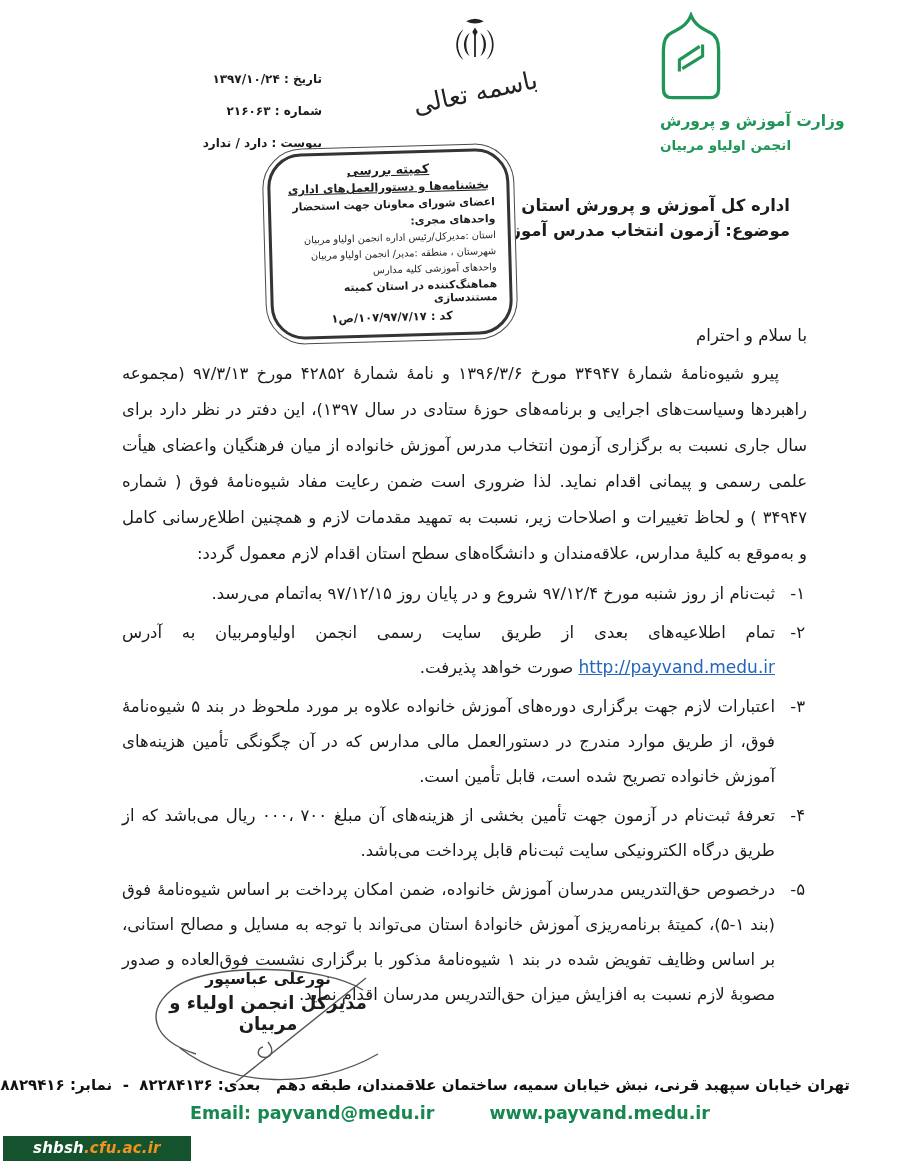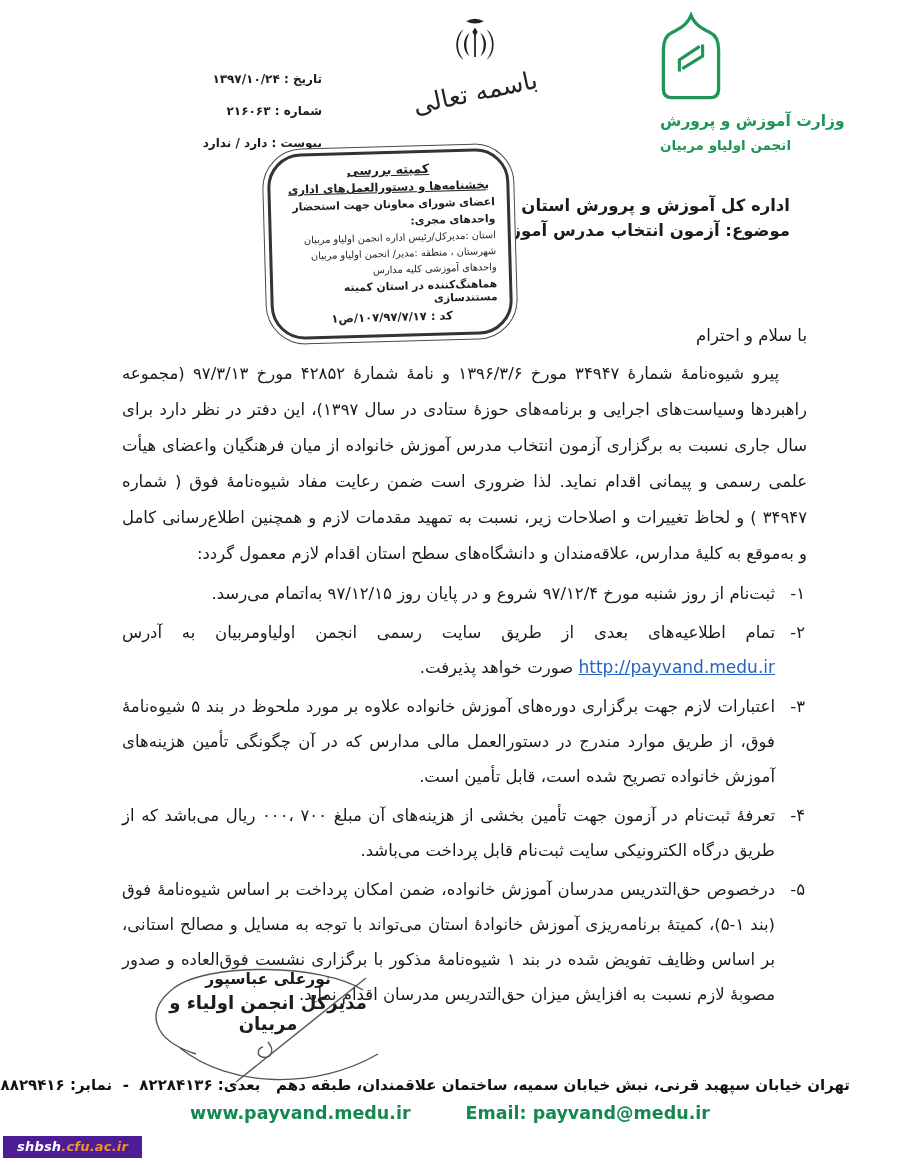--- a/index.html
+++ b/index.html
@@ -45,22 +45,22 @@
   .sig-name{position:relative;z-index:2;font-size:15.5px;font-weight:bold;margin-top:8px;}
   .sig-title{position:relative;z-index:2;font-size:18px;font-weight:bold;margin-top:4px;}
   .sig-scribble{position:absolute;left:0;top:0;z-index:1;}
   
   .footer-address{position:absolute;left:50px;top:1076px;width:800px;direction:rtl;
                   text-align:center;font-weight:bold;font-size:15px;color:#111;white-space:nowrap;}
   .footer-links{position:absolute;left:50px;top:1103px;width:800px;display:flex;
                 justify-content:center;gap:55px;direction:ltr;
                 font-weight:bold;font-size:17.5px;color:#178750;}
   
-  .watermark{position:absolute;left:3px;top:1136px;background:#4c1d95;padding:3px 14px 4px;
-             font-style:italic;font-weight:bold;font-size:13px;letter-spacing:.2px;}
+  .watermark{position:absolute;left:3px;top:1136px;background:#14532d;padding:3px 30px 4px;
+             font-style:italic;font-weight:bold;font-size:15px;letter-spacing:.2px;}
   .wm-bold{color:#ffffff;}
   .wm-rest{color:#EF9420;}
 </style>
 </head>
 <body>
 
 <div class="page">
 
   <div class="meta-block">
     <div class="meta-row">
@@ -175,21 +175,21 @@
 
   <div class="footer-address">
     <span>تهران خیابان سپهبد قرنی، نبش خیابان سمیه، ساختمان علاقمندان، طبقه دهم</span>&nbsp;&nbsp;
     <span>بعدی:</span>
     <span>۸۲۲۸۴۱۳۶</span>&nbsp;
     <span>-</span>&nbsp;
     <span>نمابر:</span>
     <span>۸۸۸۲۹۴۱۶</span>
   </div>
   <div class="footer-links">
+    <span>Email: payvand@medu.ir</span>
     <span>www.payvand.medu.ir</span>
-    <span>Email: payvand@medu.ir</span>
   </div>
 
   <div class="watermark">
     <span class="wm-bold">shbsh</span><span class="wm-rest">.cfu.ac.ir</span>
   </div>
 
 </div>
 
 </body></html>

